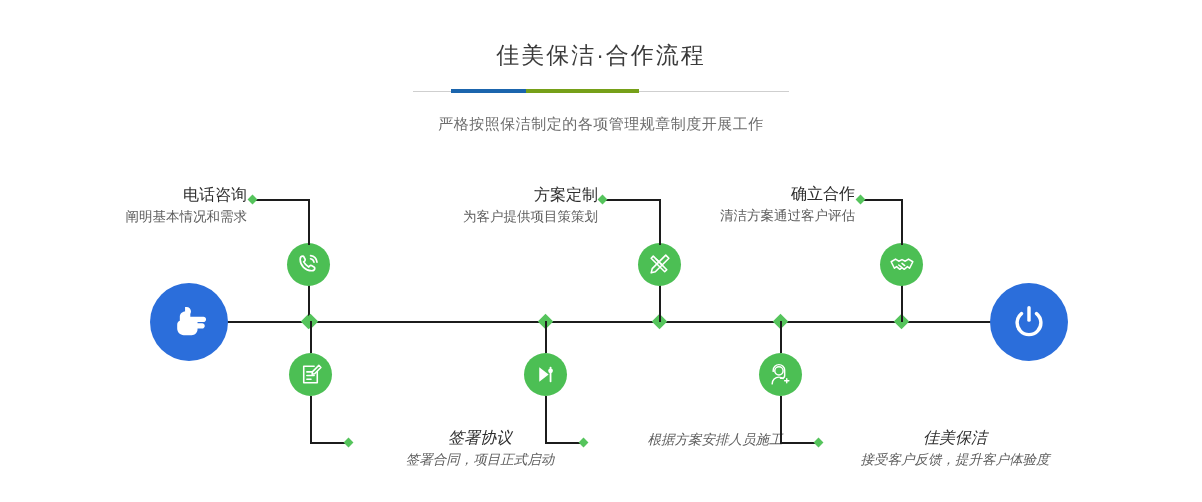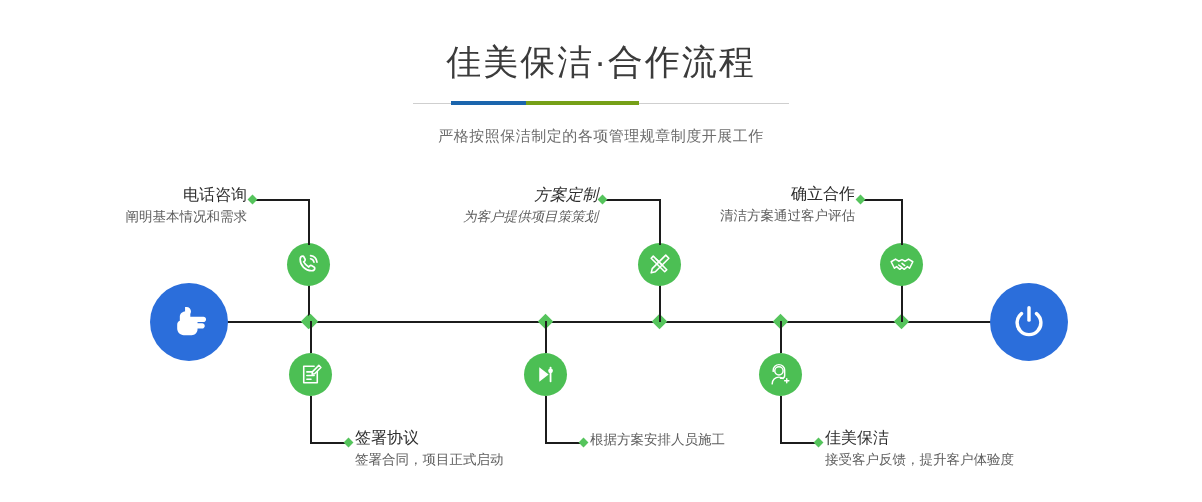--- a/index.html
+++ b/index.html
@@ -8,21 +8,21 @@
     background:#ffffff;
     font-family:"Liberation Sans","DejaVu Sans",sans-serif;
     overflow:hidden;
     position:relative;
   }
   .page{position:relative;width:1202px;height:502px;}
 
   
   .header{position:absolute;left:0;top:0;width:1202px;text-align:center;}
   .title{
-    font-size:35px;color:#3b3b3b;letter-spacing:2px;
+    font-size:23px;color:#3b3b3b;letter-spacing:2px;
     line-height:1;margin-top:44px;font-weight:400;
   }
   .divider{
     position:relative;width:376px;height:4px;margin:22px auto 0 auto;
   }
   .divider .rule{
     position:absolute;left:0;top:1.5px;width:376px;height:1px;background:#cfcfcf;
   }
   .divider .seg-blue{position:absolute;left:38px;top:0;width:75px;height:4px;background:#1b65ad;}
   .divider .seg-green{position:absolute;left:113px;top:0;width:113px;height:4px;background:#76a018;}
@@ -50,21 +50,21 @@
   .circ{
     position:absolute;width:43px;height:43px;border-radius:50%;
     background:#4cbf54;display:flex;align-items:center;justify-content:center;
   }
   .circ svg{display:block;}
 
   .lbl{position:absolute;white-space:nowrap;}
   .lbl .t{font-size:16px;color:#2e2e2e;line-height:20px;}
   .lbl .d{font-size:13.5px;color:#5d5d5d;line-height:19px;margin-top:2px;}
   .lbl.right-align{text-align:right;}
-  .lbl.left-align{text-align:left;}
+  .lbl.left-align{text-align:center;font-style:italic;}
 
   .tip-dot{position:absolute;width:7px;height:7px;background:#55c45c;transform:rotate(45deg);}
 </style>
 </head>
 <body>
 
 <div class="page">
 
   <div class="header">
     <div class="title">佳美保洁·合作流程</div>
@@ -150,21 +150,21 @@
           <svg width="25" height="25" viewBox="0 0 48 48" fill="none" stroke="#ffffff" stroke-width="3" stroke-linejoin="round" stroke-linecap="round">
             <path d="M36 6 42 12 16 38 8 40 10 32z"></path>
             <path d="M12 8 8 12l26 26 4-4z"></path>
             <path d="M18 14l4 4M26 22l4 4"></path>
           </svg>
         </span>
       </div>
       <div class="stem" style="left:658.5px;top:199px;height:46px;"></div>
       <div class="hbar" style="left:603px;top:199px;width:57px;"></div>
       <div class="tip-dot" style="left:599px;top:196px;"></div>
-      <div class="lbl right-align" style="left:400px;top:185px;width:198px;font-style:italic;">
+      <div class="lbl right-align" style="left:400px;top:185px;width:198px;">
         <div class="t">方案定制</div>
         <div class="d">为客户提供项目策策划</div>
       </div>
     </div>
 
     <div>
       <div class="circ" style="left:524px;top:353px;">
         <span>
           <svg width="25" height="25" viewBox="0 0 48 48" fill="#ffffff">
             <path d="M12 10 30 24 12 38z"></path>

